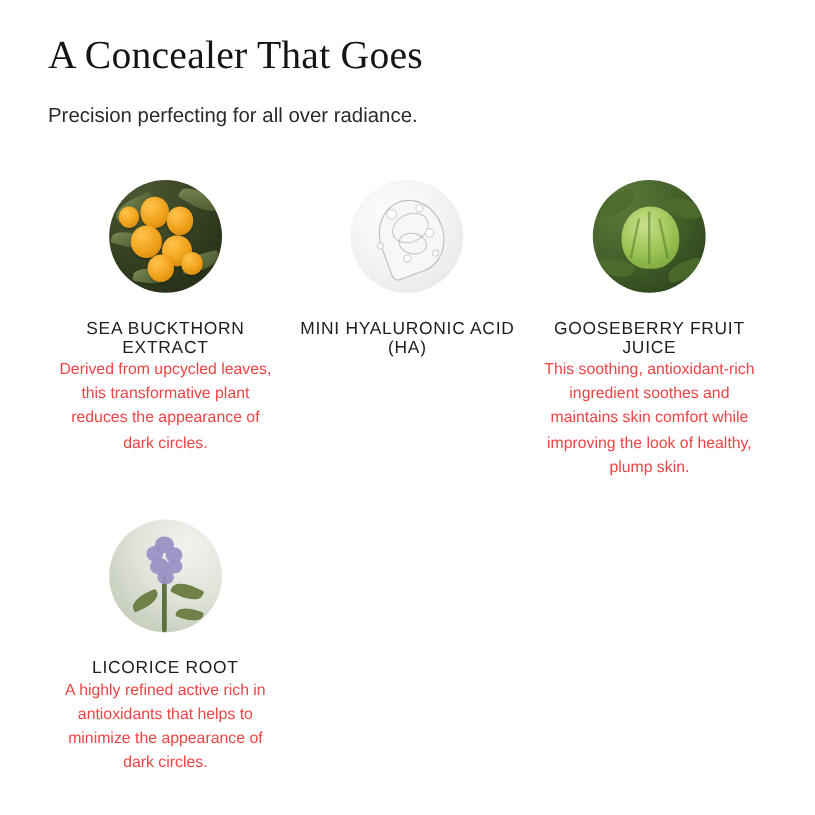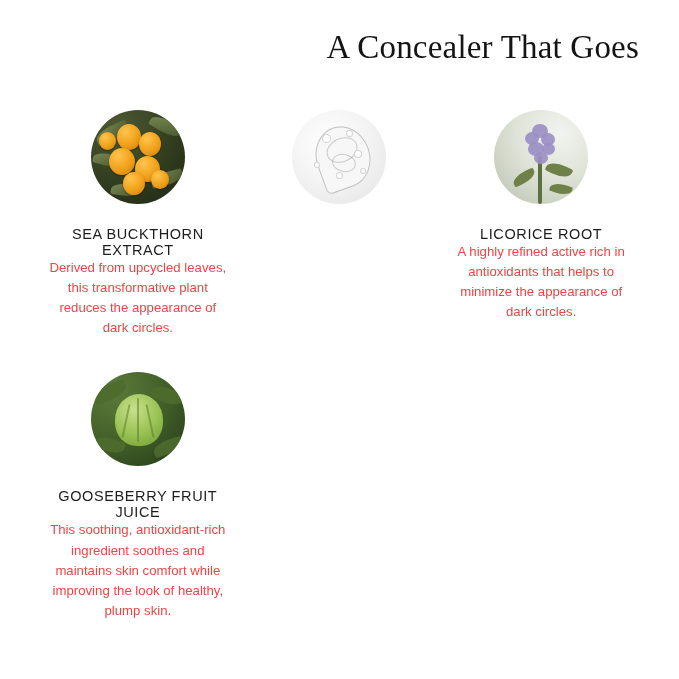--- a/index.html
+++ b/index.html
@@ -14,21 +14,21 @@
     color: #1a1a1a;
     overflow: hidden;
   }
   .page {
     width: 679px;
     height: 679px;
     box-sizing: border-box;
     padding: 26px 40px 0 40px;
     display: flex;
     flex-direction: column;
-    align-items: flex-end;
+    align-items: flex-start;
   }
   .headline {
     font-family: "Liberation Serif", serif;
     font-size: 33px;
     line-height: 1.28;
     text-align: center;
     color: #141414;
     font-weight: 400;
     letter-spacing: 0.2px;
     margin: 0;
@@ -168,20 +168,21 @@
 </style>
 </head>
 <body>
 
 <div class="page">
 
   <h1 class="headline">
     <span class="line">A Concealer That Goes</span>
   </h1>
 
+  <div class="subhead">Precision perfecting for all over radiance.</div>
 
   <div class="grid">
 
     <div class="cell">
       <div class="thumb art-buckthorn">
         <span class="leaf" style="left:4px;  top:16px;  width:34px; height:14px; transform:rotate(-25deg);"></span>
         <span class="leaf" style="left:2px;  top:44px;  width:30px; height:12px; transform:rotate(15deg);"></span>
         <span class="leaf" style="left:58px; top:10px;  width:34px; height:13px; transform:rotate(30deg);"></span>
         <span class="leaf" style="left:60px; top:62px;  width:32px; height:13px; transform:rotate(-15deg);"></span>
         <span class="leaf" style="left:20px; top:74px;  width:30px; height:12px; transform:rotate(8deg);"></span>
@@ -202,48 +203,49 @@
         <span class="drop" style="left:24px; top:16px; width:52px; height:60px;"></span>
         <span class="swirl" style="left:34px; top:28px; width:30px; height:22px; transform:rotate(-25deg);"></span>
         <span class="swirl" style="left:40px; top:44px; width:22px; height:16px; transform:rotate(12deg);"></span>
         <span class="bubble" style="left:30px; top:24px; width:7px; height:7px;"></span>
         <span class="bubble" style="left:54px; top:20px; width:5px; height:5px;"></span>
         <span class="bubble" style="left:62px; top:40px; width:6px; height:6px;"></span>
         <span class="bubble" style="left:44px; top:62px; width:5px; height:5px;"></span>
         <span class="bubble" style="left:22px; top:52px; width:4px; height:4px;"></span>
         <span class="bubble" style="left:68px; top:58px; width:4px; height:4px;"></span>
       </div>
+      <div class="ing-title">MINI HYALURONIC ACID (HA)</div>
+    </div>
+
+    <div class="cell">
+      <div class="thumb art-goose">
+        <span class="lf" style="left:2px;  top:12px; width:34px; height:16px; transform:rotate(-20deg);"></span>
+        <span class="lf" style="left:60px; top:16px; width:32px; height:15px; transform:rotate(25deg);"></span>
+        <span class="lf" style="left:4px;  top:66px; width:30px; height:14px; transform:rotate(20deg);"></span>
+        <span class="lf" style="left:62px; top:68px; width:30px; height:14px; transform:rotate(-18deg);"></span>
+        <span class="husk" style="left:24px; top:22px; width:48px; height:52px;"></span>
+        <span class="rib" style="left:46px; top:26px; width:2px; height:44px;"></span>
+        <span class="rib" style="left:34px; top:32px; width:2px; height:34px; transform:rotate(12deg);"></span>
+        <span class="rib" style="left:58px; top:32px; width:2px; height:34px; transform:rotate(-12deg);"></span>
+      </div>
+      <div class="ing-title">GOOSEBERRY FRUIT JUICE</div>
+      <div class="ing-desc">This soothing, antioxidant-rich ingredient soothes and maintains skin comfort while improving the look of healthy, plump skin.</div>
     </div>
 
     <div class="cell">
       <div class="thumb art-licorice">
         <span class="stem" style="left:44px; top:46px; width:4px; height:48px;"></span>
         <span class="lf" style="left:52px; top:54px; width:26px; height:12px; transform:rotate(25deg);"></span>
         <span class="lf" style="left:18px; top:62px; width:24px; height:11px; transform:rotate(-25deg);"></span>
         <span class="lf" style="left:56px; top:74px; width:22px; height:10px; transform:rotate(18deg);"></span>
         <span class="floret" style="left:38px; top:14px; width:16px; height:14px;"></span>
         <span class="floret" style="left:31px; top:22px; width:14px; height:13px;"></span>
         <span class="floret" style="left:47px; top:23px; width:14px; height:13px;"></span>
         <span class="floret" style="left:34px; top:32px; width:16px; height:14px;"></span>
         <span class="floret" style="left:48px; top:33px; width:13px; height:12px;"></span>
         <span class="floret" style="left:40px; top:42px; width:14px; height:12px;"></span>
       </div>
       <div class="ing-title">LICORICE ROOT</div>
       <div class="ing-desc">A highly refined active rich in antioxidants that helps to minimize the appearance of dark circles.</div>
     </div>
 
-    <div class="cell">
-      <div class="thumb art-goose">
-        <span class="lf" style="left:2px;  top:12px; width:34px; height:16px; transform:rotate(-20deg);"></span>
-        <span class="lf" style="left:60px; top:16px; width:32px; height:15px; transform:rotate(25deg);"></span>
-        <span class="lf" style="left:4px;  top:66px; width:30px; height:14px; transform:rotate(20deg);"></span>
-        <span class="lf" style="left:62px; top:68px; width:30px; height:14px; transform:rotate(-18deg);"></span>
-        <span class="husk" style="left:24px; top:22px; width:48px; height:52px;"></span>
-        <span class="rib" style="left:46px; top:26px; width:2px; height:44px;"></span>
-        <span class="rib" style="left:34px; top:32px; width:2px; height:34px; transform:rotate(12deg);"></span>
-        <span class="rib" style="left:58px; top:32px; width:2px; height:34px; transform:rotate(-12deg);"></span>
-      </div>
-      <div class="ing-title">GOOSEBERRY FRUIT JUICE</div>
-      <div class="ing-desc">This soothing, antioxidant-rich ingredient soothes and maintains skin comfort while improving the look of healthy, plump skin.</div>
-    </div>
-
   </div>
 </div>
 
 </body></html>

